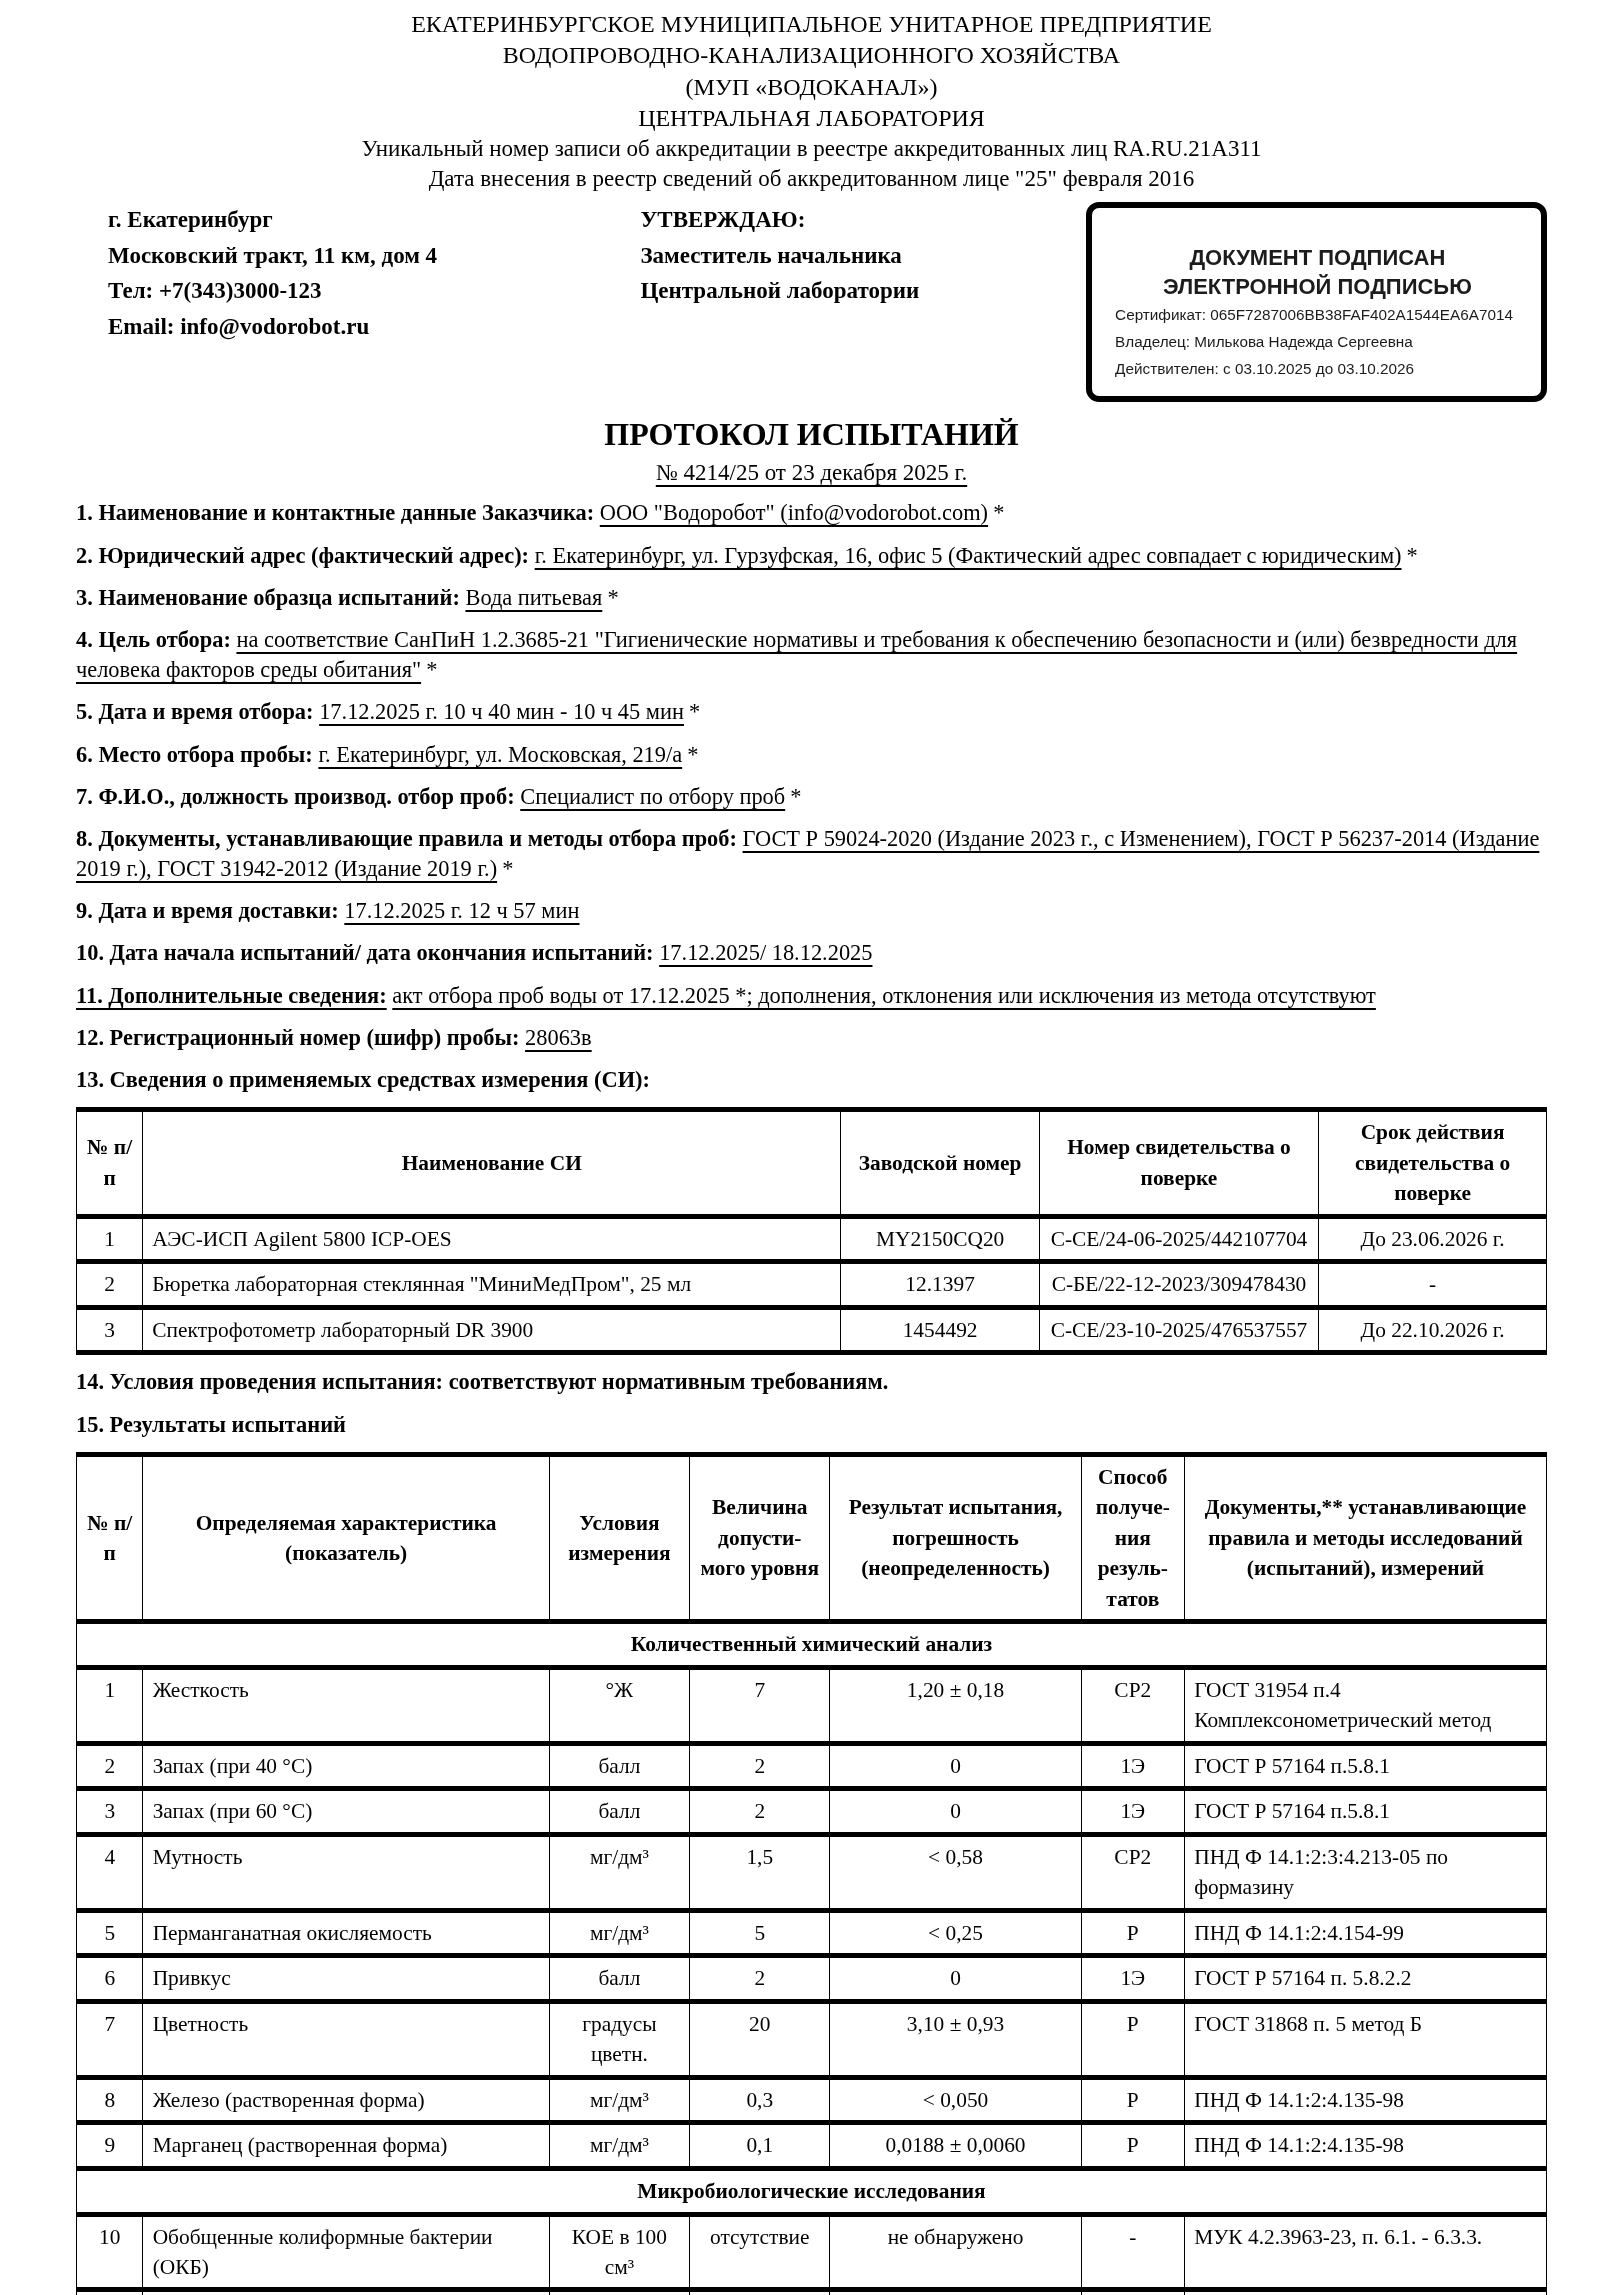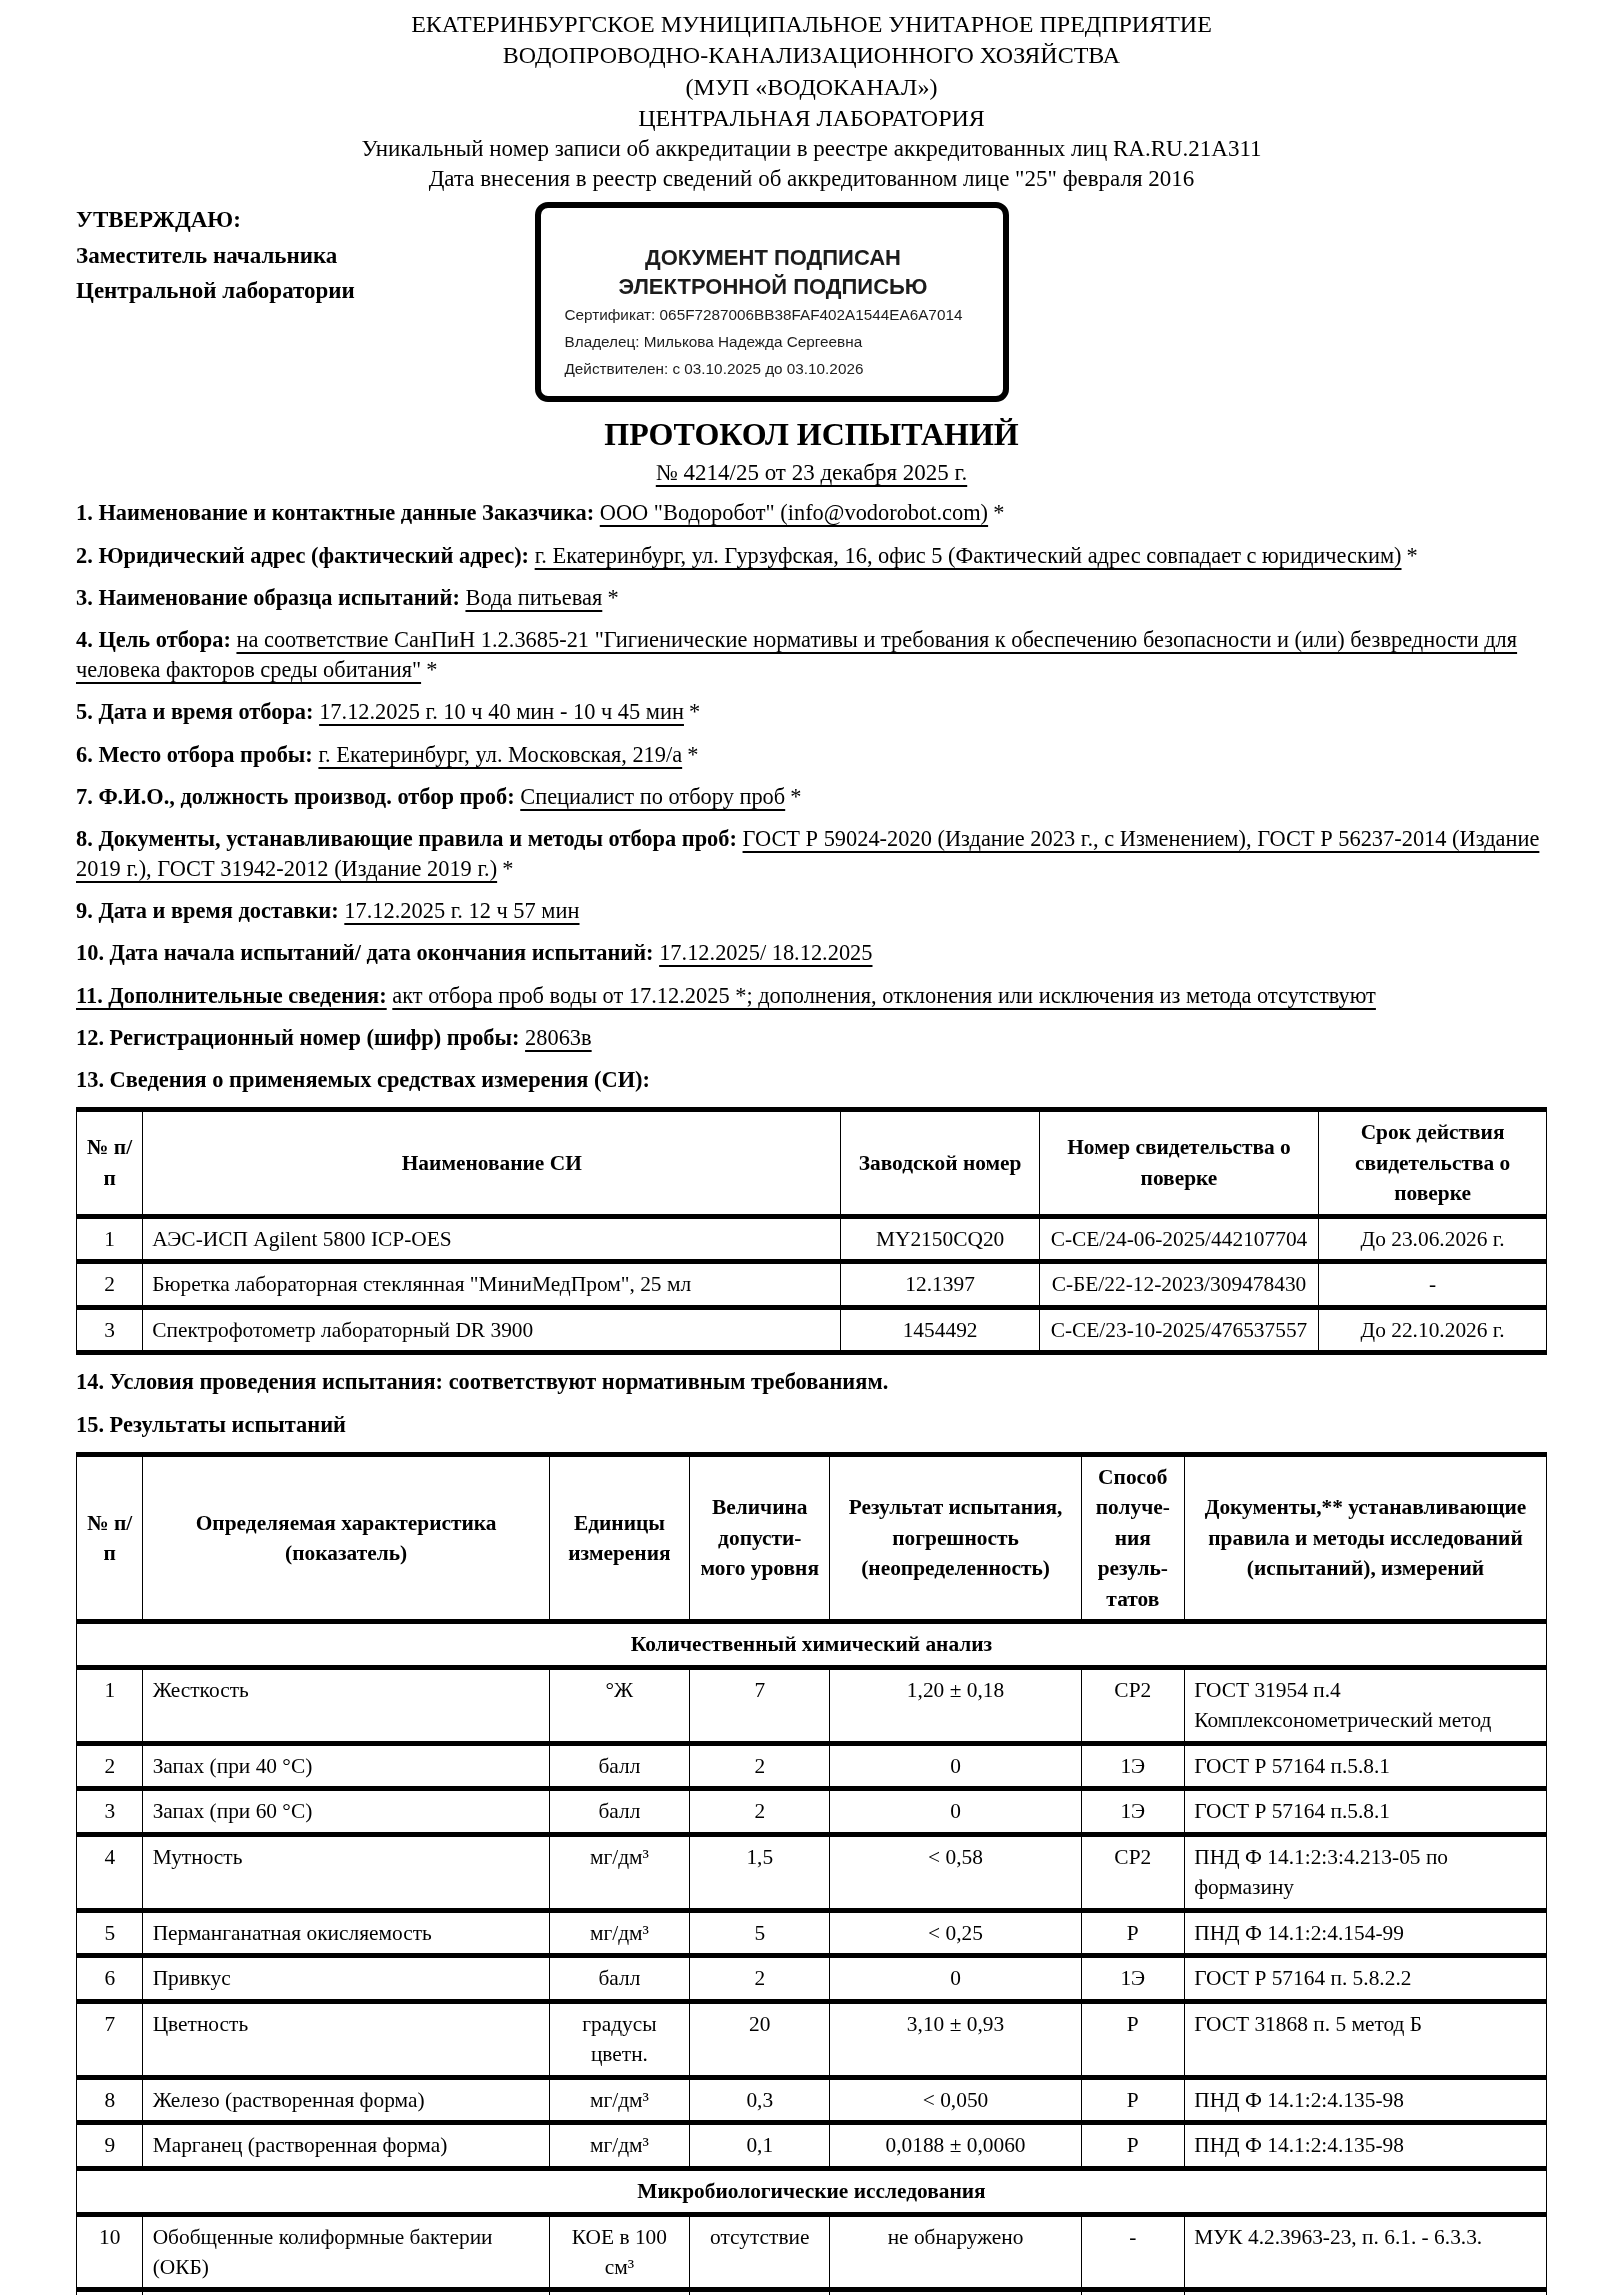--- a/index.html
+++ b/index.html
@@ -64,20 +64,26 @@
   <div class="doc-header">
     <div class="org">ЕКАТЕРИНБУРГСКОЕ МУНИЦИПАЛЬНОЕ УНИТАРНОЕ ПРЕДПРИЯТИЕ</div>
     <div class="org">ВОДОПРОВОДНО-КАНАЛИЗАЦИОННОГО ХОЗЯЙСТВА</div>
     <div class="org">(МУП «ВОДОКАНАЛ»)</div>
     <div class="org">ЦЕНТРАЛЬНАЯ ЛАБОРАТОРИЯ</div>
     <div class="accr">Уникальный номер записи об аккредитации в реестре аккредитованных лиц RA.RU.21A311</div>
     <div class="accr">Дата внесения в реестр сведений об аккредитованном лице  "25" февраля 2016</div>
   </div>
 
   <div class="info-row">
+    <div class="contacts">
+      <div>г. Екатеринбург</div>
+      <div>Московский тракт, 11 км, дом 4</div>
+      <div>Тел: +7(343)3000-123</div>
+      <div>Email: info@vodorobot.ru</div>
+    </div>
     <div class="approval">
       <div>УТВЕРЖДАЮ:</div>
       <div>Заместитель начальника</div>
       <div>Центральной лаборатории</div>
     </div>
     <div class="stamp">
       <div class="stamp-title">
         <div>ДОКУМЕНТ ПОДПИСАН</div>
         <div>ЭЛЕКТРОННОЙ ПОДПИСЬЮ</div>
       </div>
@@ -162,21 +168,21 @@
           <col style="width:9.5%">
           <col style="width:9.5%">
           <col style="width:17%">
           <col style="width:7%">
           <col style="width:24.5%">
       </colgroup>
       <tbody>
           <tr>
         <th>№ п/п</th>
         <th>Определяемая характеристика (показатель)</th>
-        <th>Единицы измерения</th>
+        <th>Условия измерения</th>
         <th>Величина допусти-мого уровня</th>
         <th>Результат испытания, погрешность (неопределенность)</th>
         <th>Способ получе-ния резуль-татов</th>
         <th>Документы,** устанавливающие правила и методы исследований (испытаний), измерений</th>
       </tr>
       <tr class="group-row">
         <td colspan="7">Количественный химический анализ</td>
       </tr>
       <tr>
         <td class="c">1</td>

